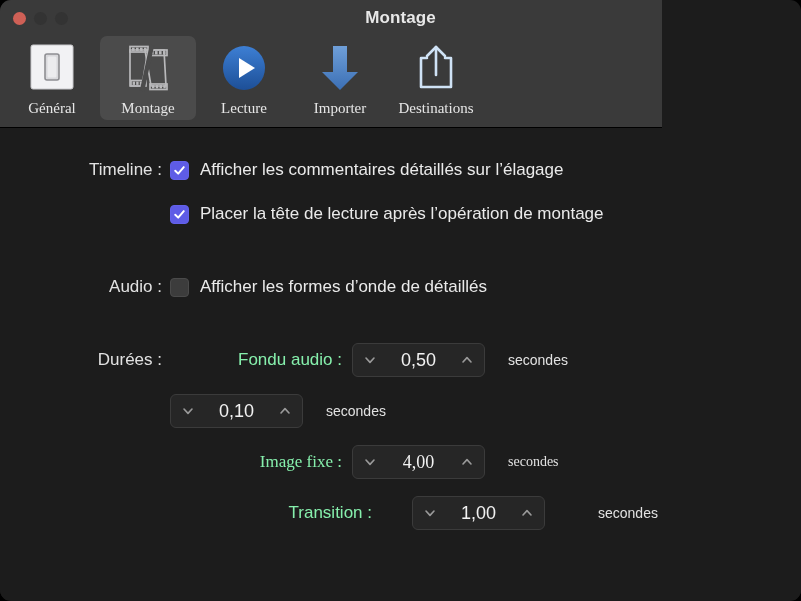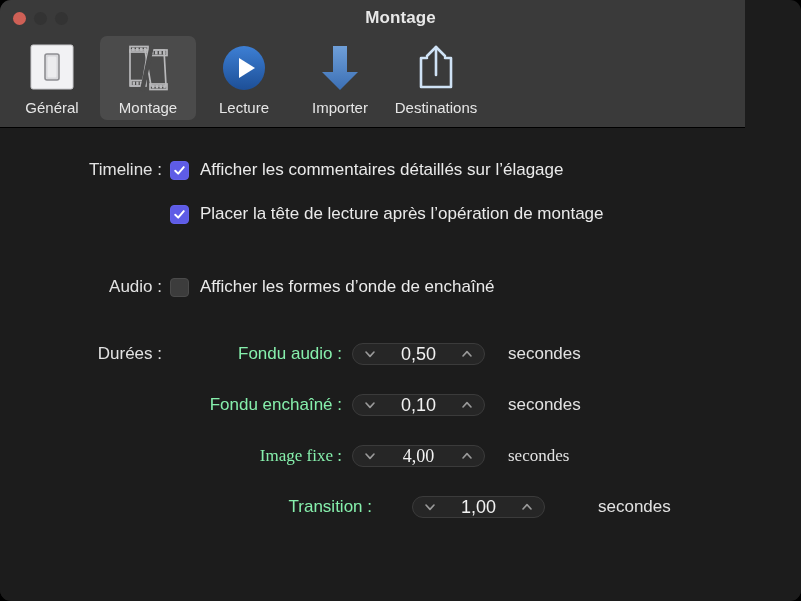--- a/index.html
+++ b/index.html
@@ -20,21 +20,21 @@
     width: 801px;
     height: 601px;
     border-radius: 11px;
     overflow: hidden;
     background: #1c1c1c;
   }
 
   
   #titlebar-toolbar {
     position: relative;
-    width: 745px;
+    width: 662px;
     height: 128px;
     background: #3a3a3a;
     border-bottom: 1px solid #000000;
     box-sizing: border-box;
   }
 
   #traffic-lights {
     position: absolute;
     left: 13px;
     top: 12px;
@@ -61,20 +61,21 @@
     font-weight: bold;
     letter-spacing: 0.1px;
   }
 
   #toolbar {
     position: absolute;
     left: 4px;
     top: 36px;
     display: flex;
     align-items: flex-start;
+    font-family: Liberation Serif, serif;
   }
 
   .tool-item {
     width: 96px;
     padding: 5px 0 3px 0;
     border-radius: 7px;
     display: flex;
     flex-direction: column;
     align-items: center;
     justify-content: flex-start;
@@ -157,24 +158,24 @@
     text-align: right;
     color: #86efac;
     font-size: 17px;
     padding-right: 10px;
     box-sizing: border-box;
     white-space: nowrap;
   }
 
   .stepper {
     width: 133px;
-    height: 22px;
+    height: 34px;
     background: #262626;
     border: 1px solid #3b3b3b;
-    border-radius: 12px;
+    border-radius: 6px;
     display: flex;
     align-items: center;
     justify-content: space-between;
     box-sizing: border-box;
     padding: 4px 10px;
   }
   .stepper .chev {
     width: 14px;
     height: 14px;
     flex: 0 0 auto;
@@ -183,21 +184,21 @@
   .stepper .value {
     color: #f2f2f2;
     font-size: 18px;
     flex: 1 1 auto;
     text-align: center;
   }
 
   .unit {
     margin-left: 23px;
     color: #e2e2e2;
-    font-size: 17px;
+    font-size: 14px;
     white-space: nowrap;
   }
 </style>
 </head>
 <body>
 
 <div id="window">
 
   <div id="titlebar-toolbar">
 
@@ -329,41 +330,40 @@
         <svg class="tick" viewBox="0 0 14 14">
           <path d="M2.4 7.2 L5.6 10.4 L11.6 3.4" fill="none" stroke="#ffffff" stroke-width="2.1" stroke-linecap="round" stroke-linejoin="round"></path>
         </svg>
       </div>
       <div class="check-text">Placer la tête de lecture après l’opération de montage</div>
     </div>
 
     <div class="row" style="left:10px; top:149px;">
       <div class="left-label">Audio :</div>
       <div class="checkbox off"></div>
-      <div class="check-text">Afficher les formes d’onde de enchaîné</div>
+      <div class="check-text">Afficher les formes d’onde de détaillés</div>
     </div>
 
     <div class="row" style="left:10px; top:215px;">
       <div class="left-label">Durées :</div>
       <div class="dur-label">Fondu audio :</div>
       <div class="stepper">
         <svg class="chev" viewBox="0 0 14 14">
           <path d="M3 5 L7 9.4 L11 5" fill="none" stroke="#9a9a9a" stroke-width="1.6" stroke-linecap="round" stroke-linejoin="round"></path>
         </svg>
         <span class="value">0,50</span>
         <svg class="chev" viewBox="0 0 14 14">
           <path d="M3 9 L7 4.6 L11 9" fill="none" stroke="#9a9a9a" stroke-width="1.6" stroke-linecap="round" stroke-linejoin="round"></path>
         </svg>
       </div>
       <div class="unit">secondes</div>
     </div>
 
     <div class="row" style="left:10px; top:266px;">
       <div class="left-label"></div>
-      <div class="dur-label">Fondu enchaîné :</div>
       <div class="stepper">
         <svg class="chev" viewBox="0 0 14 14">
           <path d="M3 5 L7 9.4 L11 5" fill="none" stroke="#9a9a9a" stroke-width="1.6" stroke-linecap="round" stroke-linejoin="round"></path>
         </svg>
         <span class="value">0,10</span>
         <svg class="chev" viewBox="0 0 14 14">
           <path d="M3 9 L7 4.6 L11 9" fill="none" stroke="#9a9a9a" stroke-width="1.6" stroke-linecap="round" stroke-linejoin="round"></path>
         </svg>
       </div>
       <div class="unit">secondes</div>

